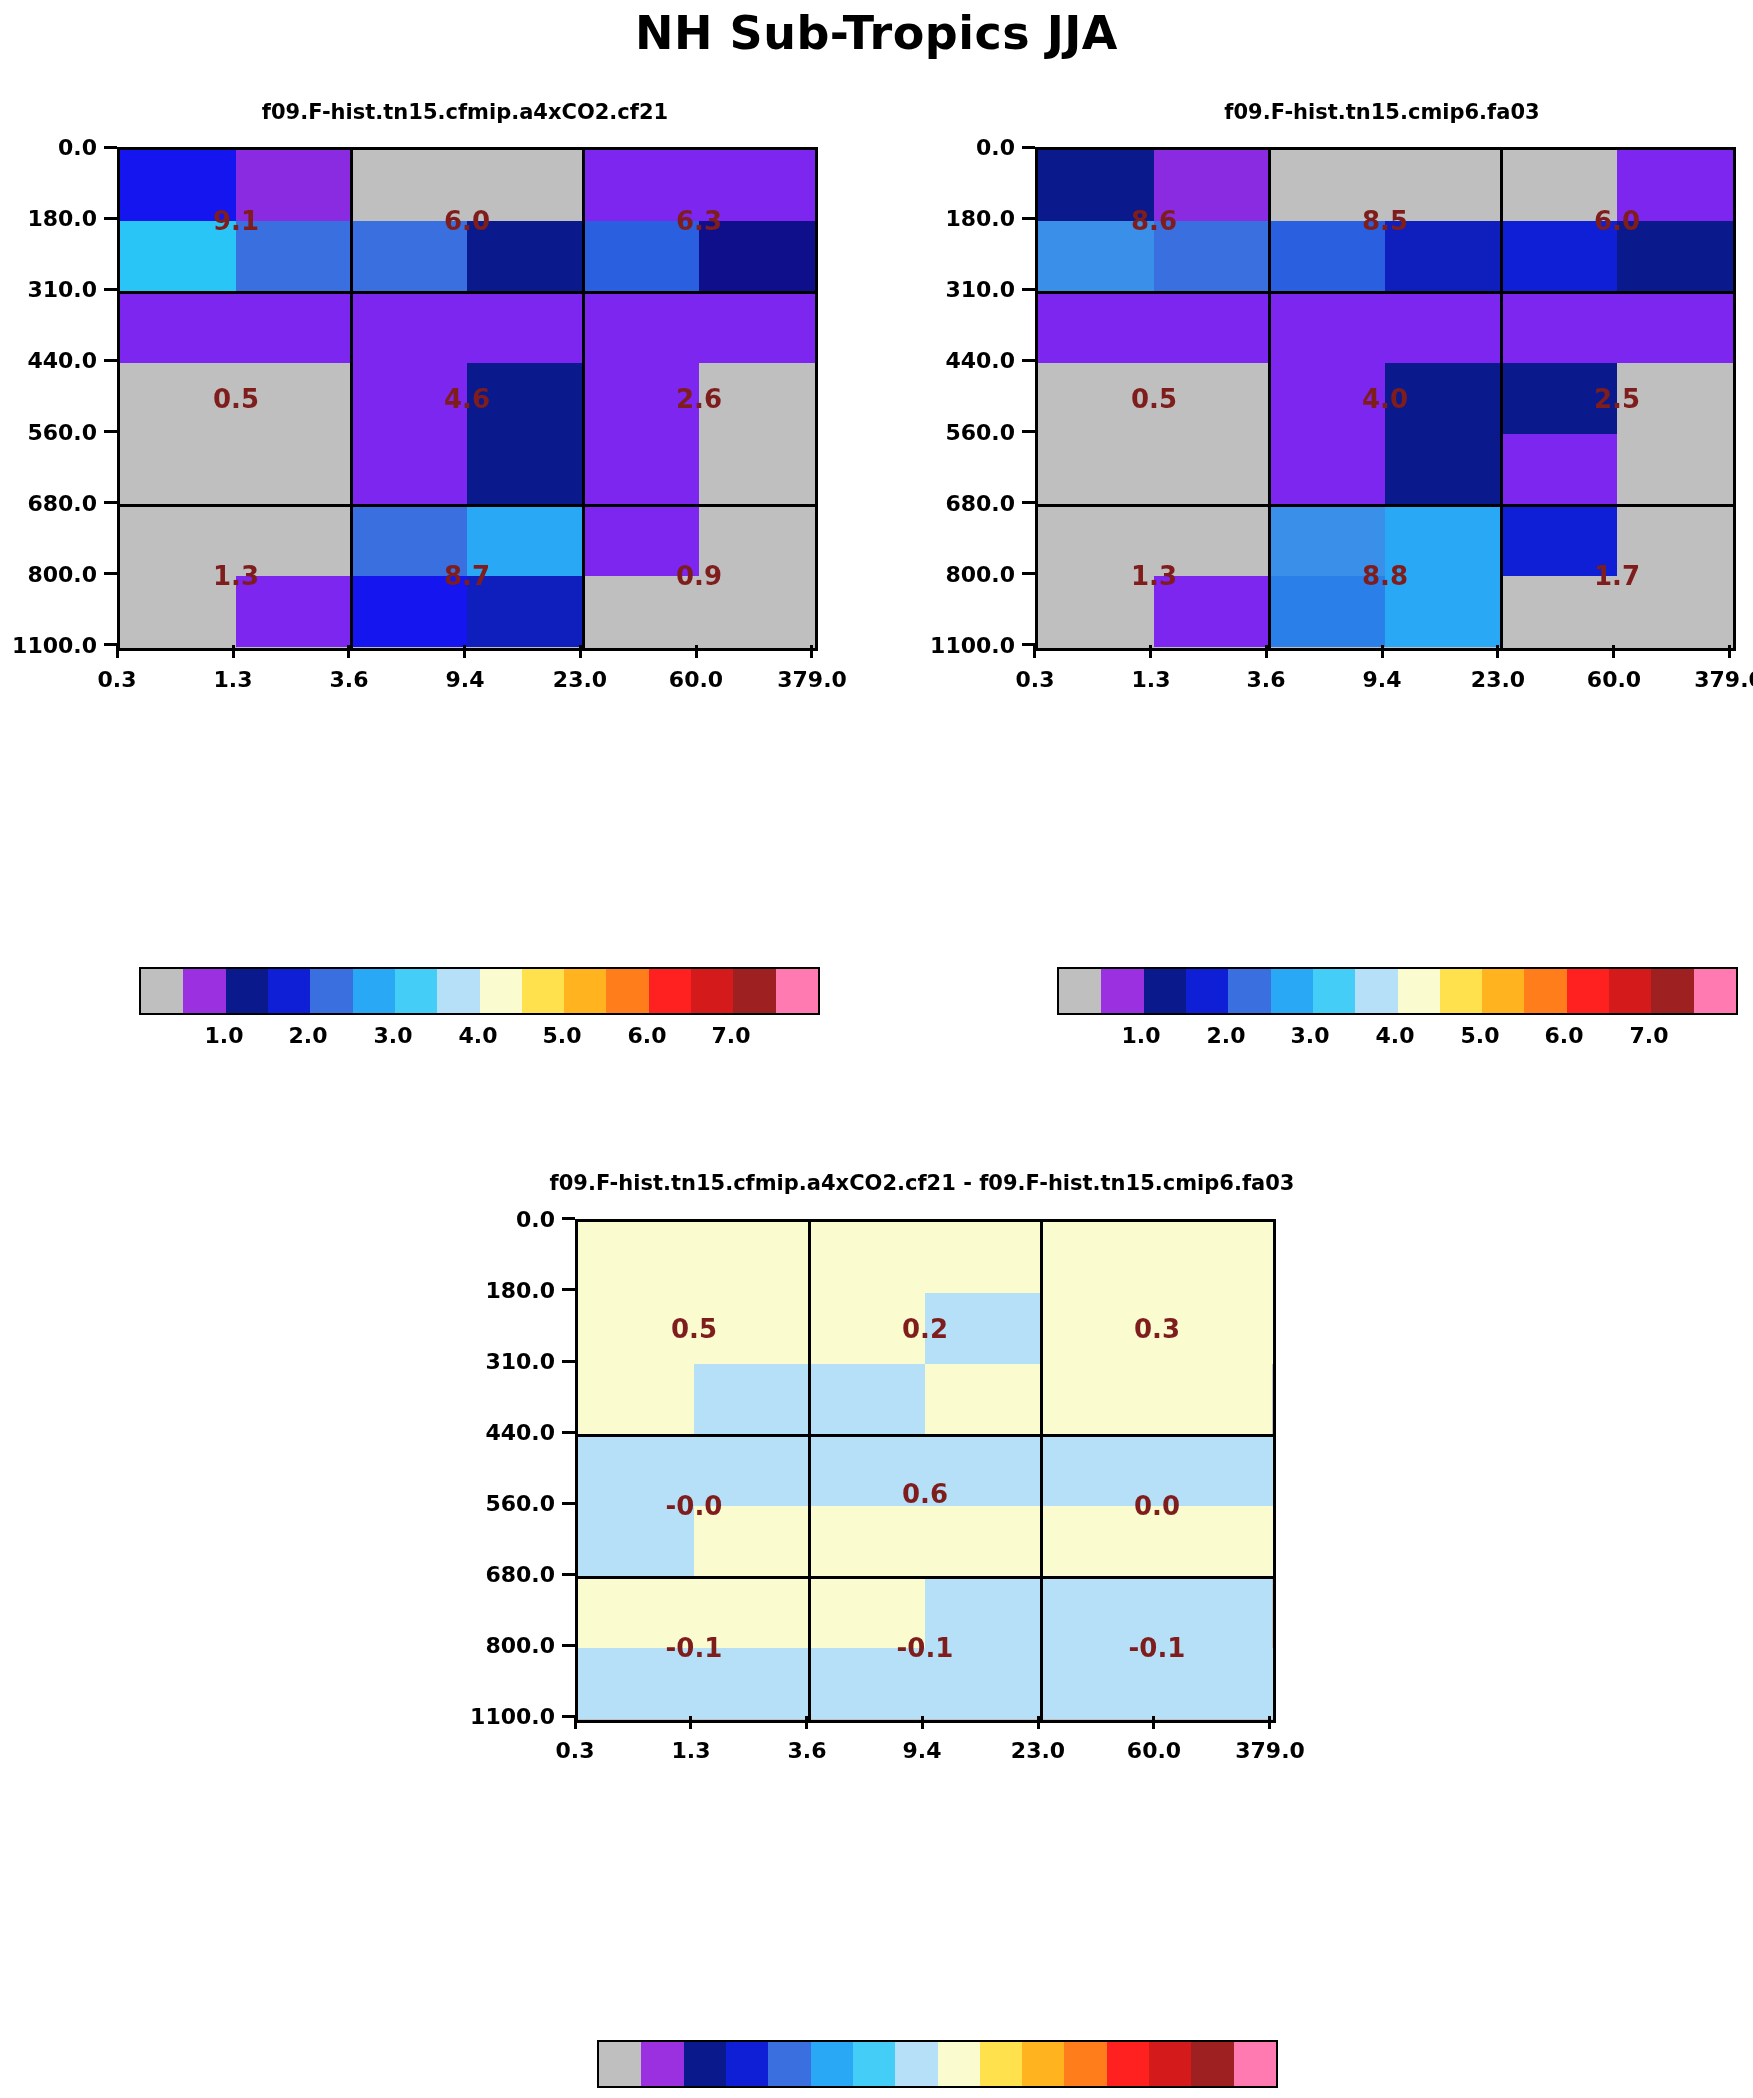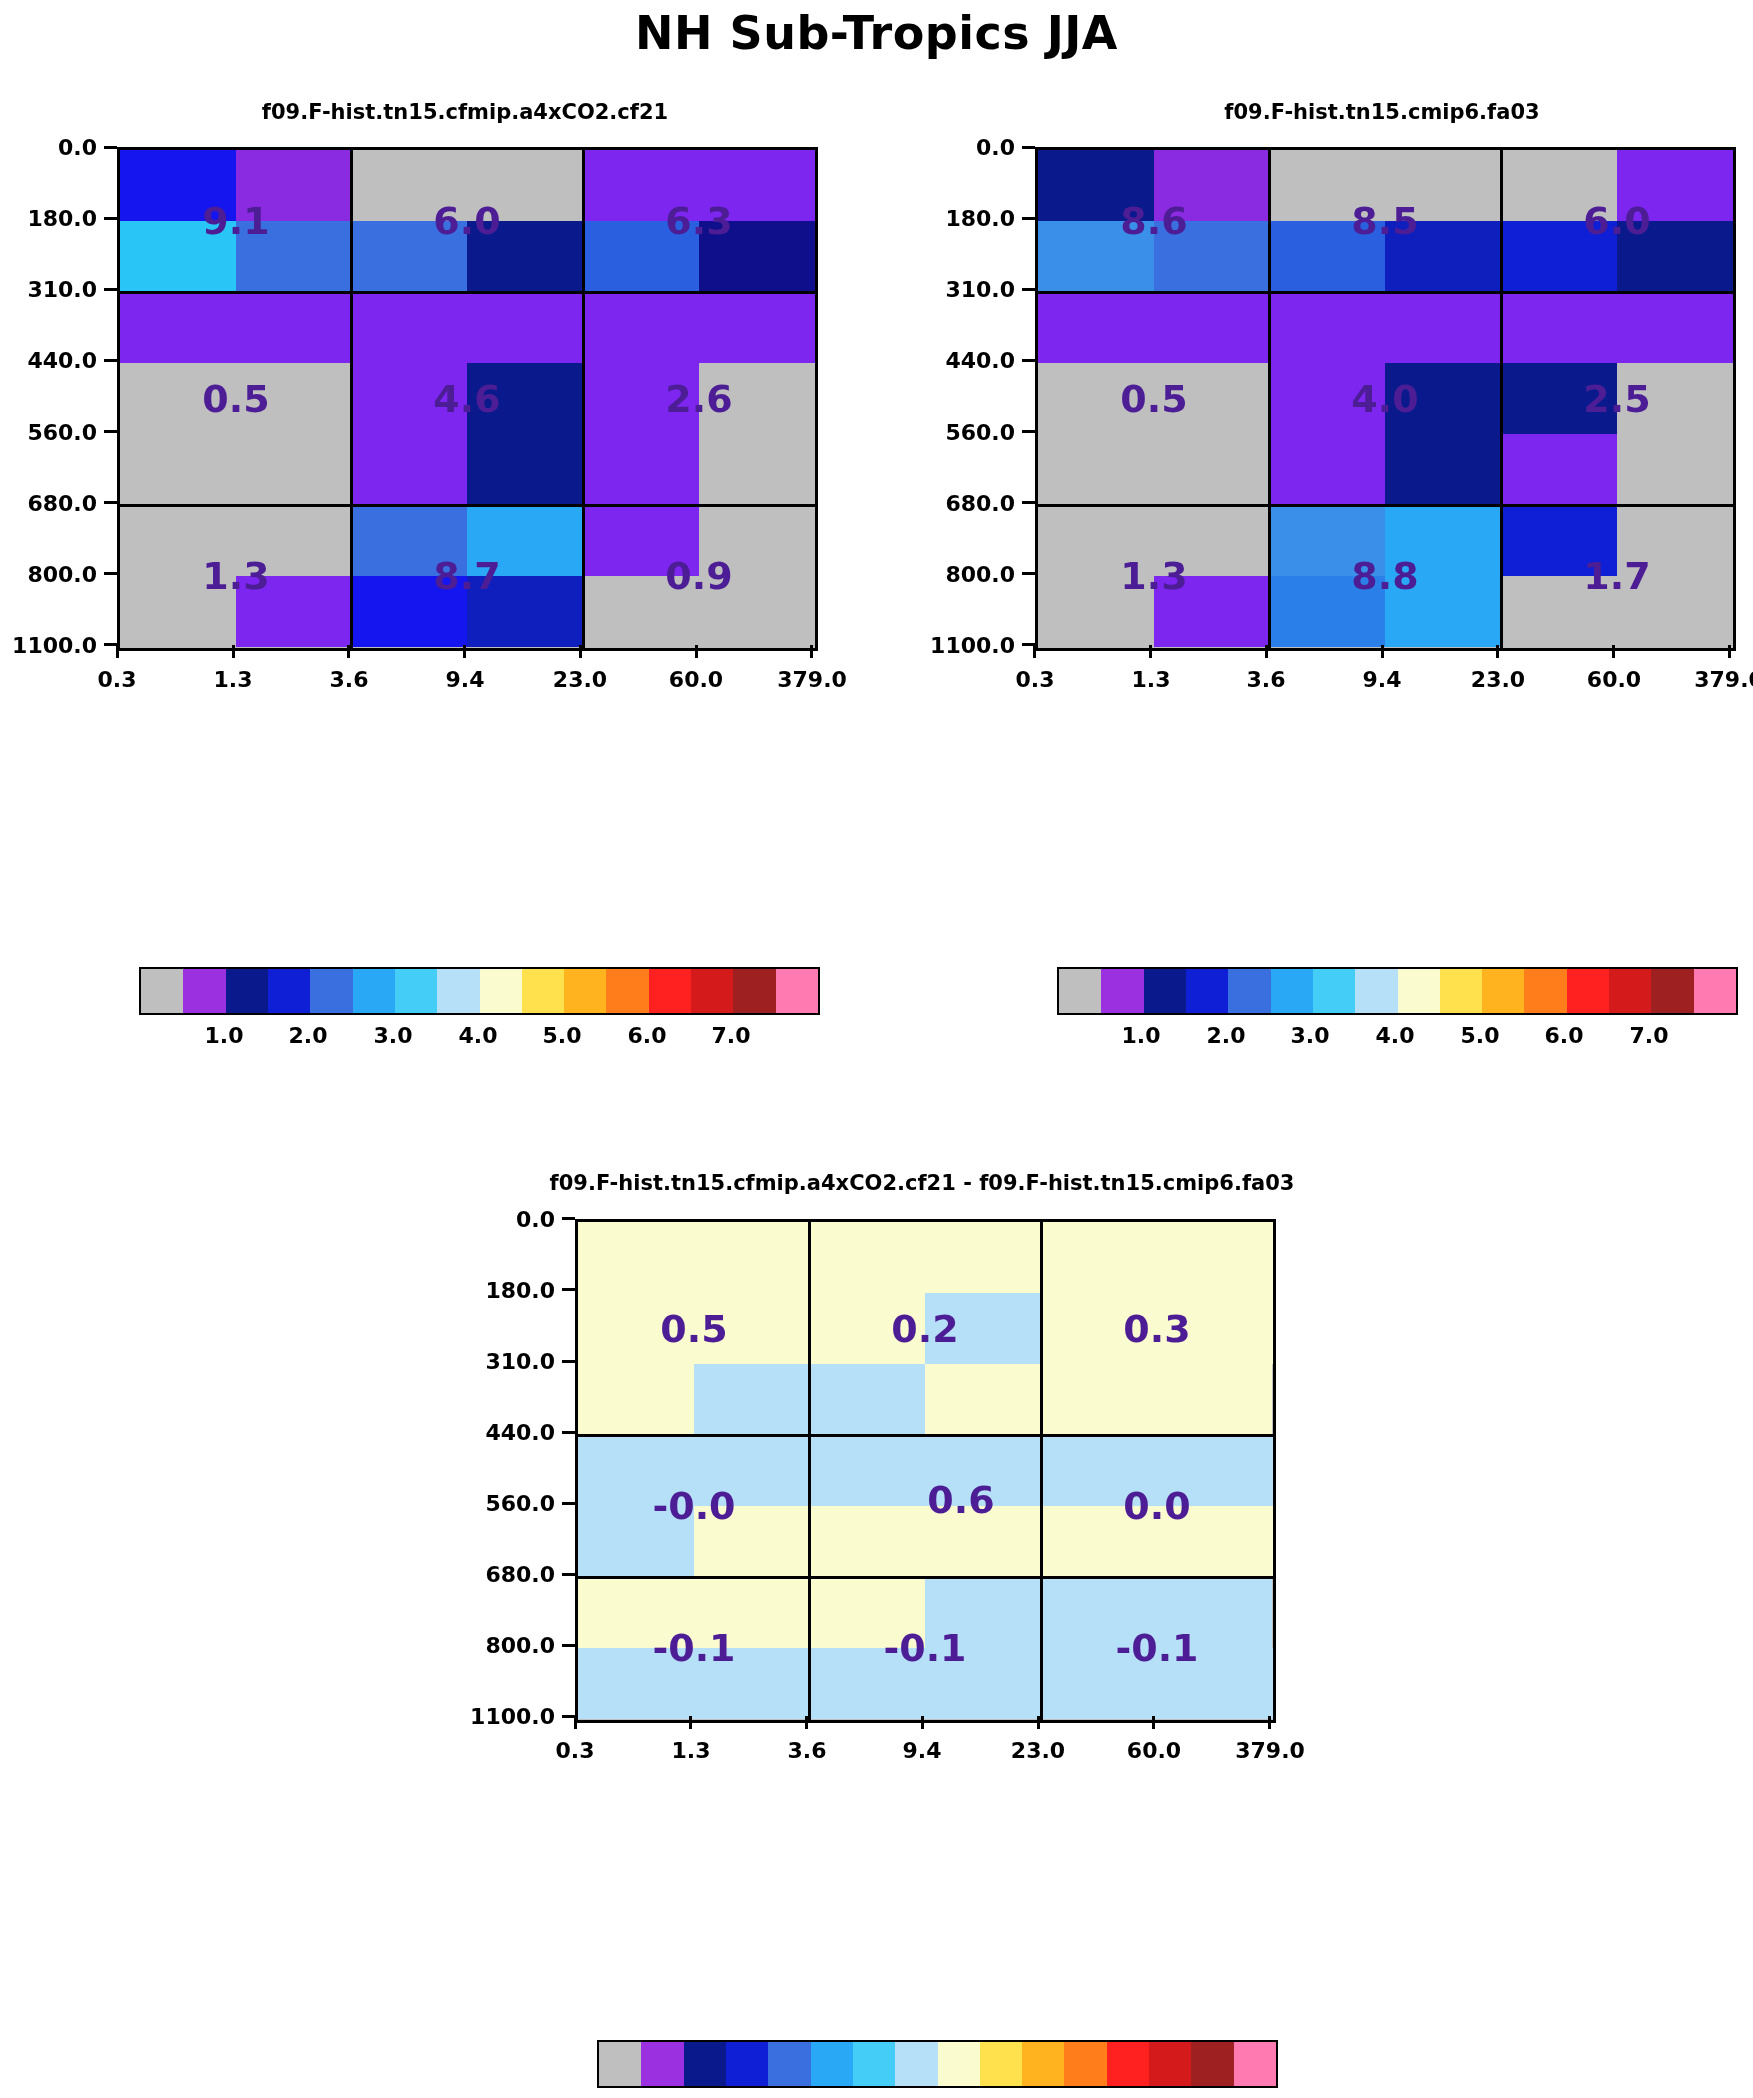--- a/index.html
+++ b/index.html
@@ -17,21 +17,21 @@
 
   
   .plot{
     position:absolute;border:3px solid #000;box-sizing:content-box;background:#bfbfbf;
   }
   .cell{position:absolute;box-sizing:border-box;}
   .gridline-h{position:absolute;background:#000;height:3px;left:0;}
   .gridline-v{position:absolute;background:#000;width:3px;top:0;}
 
   .cell-label{
-    position:absolute;font-size:38px;font-weight:bold;color:#4c1d95;
+    position:absolute;font-size:26px;font-weight:bold;color:#7f1d1d;
     transform:translate(-50%,-50%);white-space:nowrap;
   }
 
   .ytick{
     position:absolute;font-size:22px;font-weight:bold;text-align:right;
     transform:translateY(-50%);white-space:nowrap;
   }
   .ytickmark{position:absolute;background:#000;height:3px;width:13px;}
   .xtick{
     position:absolute;font-size:22px;font-weight:bold;text-align:center;
@@ -280,21 +280,21 @@
         <div class="cell" style="left: 347px; top: 355px; width: 347px; height: 71px; background: rgb(182, 224, 248);"></div>
         <div class="cell" style="left: 0px; top: 426px; width: 695px; height: 71px; background: rgb(182, 224, 248);"></div>
         <div class="gridline-h" style="top: 212px; width: 695px;"></div>
         <div class="gridline-h" style="top: 354px; width: 695px;"></div>
         <div class="gridline-v" style="left: 230px; height: 498px;"></div>
         <div class="gridline-v" style="left: 462px; height: 498px;"></div>
         <div class="cell-label" style="left: 116px; top: 107px;">0.5</div>
         <div class="cell-label" style="left: 347px; top: 107px;">0.2</div>
         <div class="cell-label" style="left: 579px; top: 107px;">0.3</div>
         <div class="cell-label" style="left: 116px; top: 284px;">-0.0</div>
-        <div class="cell-label" style="left: 347px; top: 278px; margin-left: 36px;">0.6</div>
+        <div class="cell-label" style="left: 347px; top: 272px;">0.6</div>
         <div class="cell-label" style="left: 579px; top: 284px;">0.0</div>
         <div class="cell-label" style="left: 116px; top: 426px;">-0.1</div>
         <div class="cell-label" style="left: 347px; top: 426px;">-0.1</div>
         <div class="cell-label" style="left: 579px; top: 426px;">-0.1</div>
       </div>
       <div class="ytick" style="left: 406px; top: 1219px; width: 149px;">0.0</div>
       <div class="ytickmark" style="left: 562px; top: 1217px;"></div>
       <div class="ytick" style="left: 406px; top: 1290px; width: 149px;">180.0</div>
       <div class="ytickmark" style="left: 562px; top: 1288px;"></div>
       <div class="ytick" style="left: 406px; top: 1361px; width: 149px;">310.0</div>

